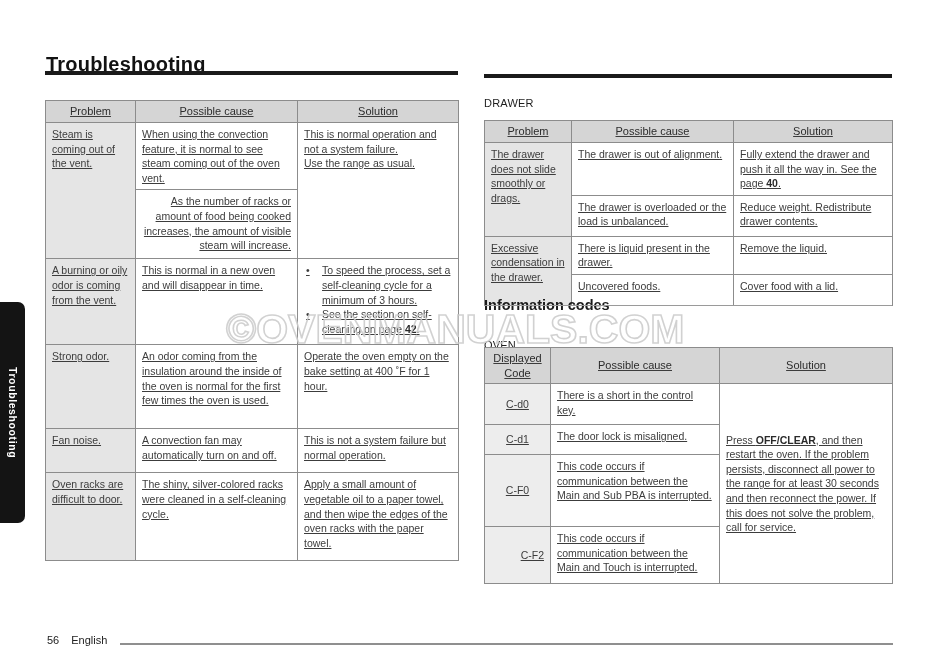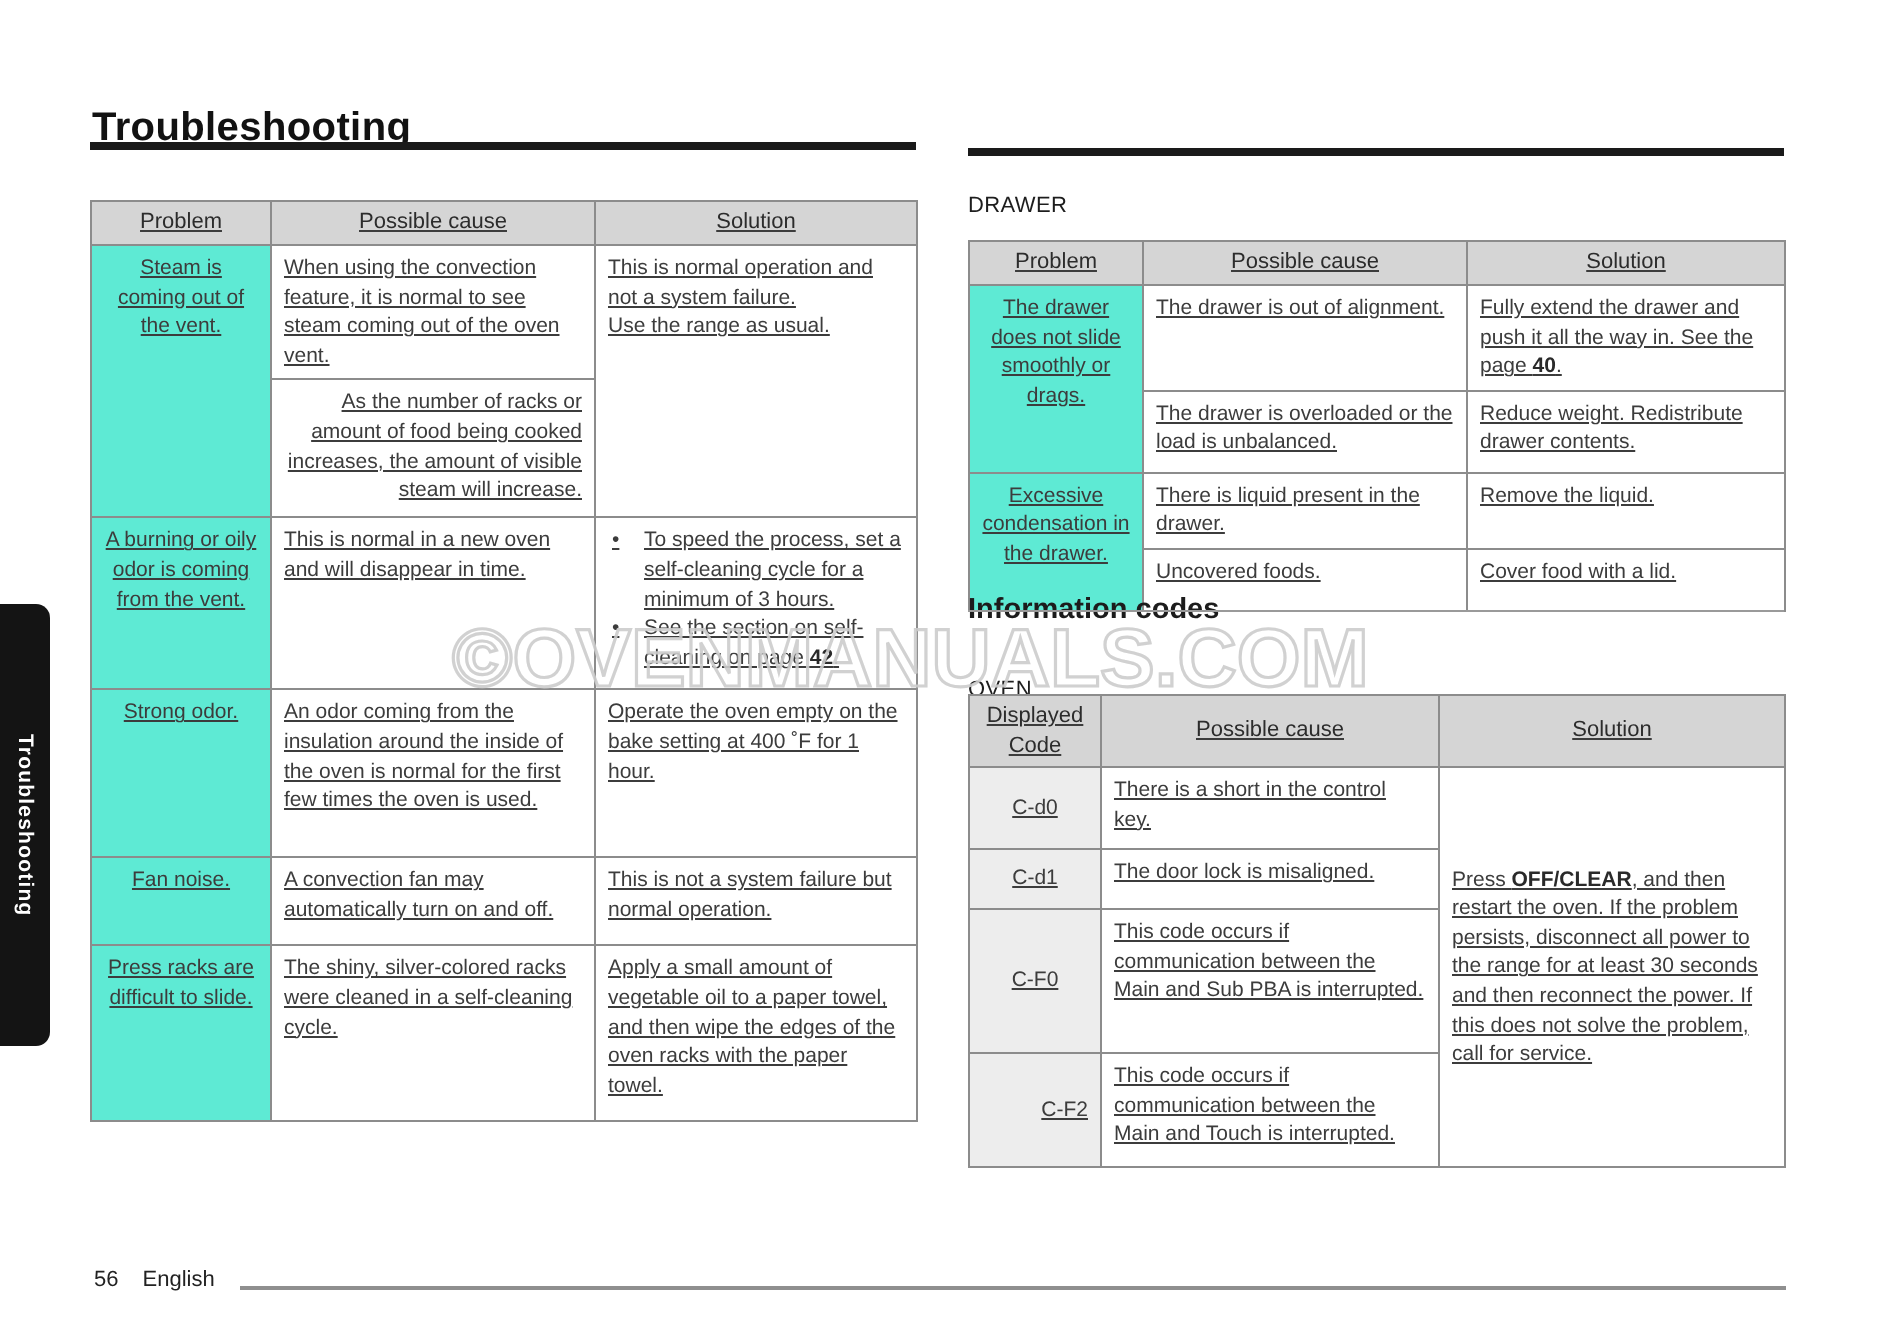--- a/index.html
+++ b/index.html
@@ -7,21 +7,21 @@
     width:940px; height:666px; position:relative; overflow:hidden;
     background:#ffffff; color:#3c3c3c;
     font-family:"Liberation Sans", sans-serif;
   }
   .page-title { position:absolute; left:46px; top:40px; font-size:20px; font-weight:700; color:#121212; letter-spacing:0.2px; }
   .title-rule { position:absolute; left:45px; top:71px; width:413px; height:4px; background:#1a1a1a; }
 
   table { border-collapse:collapse; table-layout:fixed;text-decoration:underline; }
   td, th { border:1px solid #8c8c8c; font-size:10.5px; line-height:14.6px; padding:4px 6px 4px 6px; vertical-align:top; color:#3c3c3c; }
   th { background:#d5d5d5; font-weight:400; text-align:center; vertical-align:middle; font-size:11px; color:#2c2c2c; padding:3px 2px; }
-  .problem-col { background:#5eead4;text-align:center; }
+  .problem-col { background:#e5e5e5; }
   .bold { font-weight:700; color:#2a2a2a; }
 
   .main-table { position:absolute; left:45px; top:100px; width:413px; }
 
   .right-col { position:absolute; left:484px; top:0; width:408px; height:666px; }
   .right-rule { position:absolute; left:0; top:74px; width:408px; height:4px; background:#1a1a1a; }
   .section-label { position:absolute; left:0; font-size:11px; font-weight:400; color:#1d1d1d; letter-spacing:0.2px; }
   .drawer-label { top:97px; }
   .drawer-table { position:absolute; left:0; top:120px; width:408px; }
   .info-heading { position:absolute; left:0; top:285px; font-size:14.5px; font-weight:600; color:#1c1c1c; }
@@ -96,21 +96,21 @@
     <td class="problem-col" style="height:75px;">Strong odor.</td>
     <td>An odor coming from the insulation around the inside of the oven is normal for the first few times the oven is used.</td>
     <td>Operate the oven empty on the bake setting at 400 ˚F for 1 hour.</td>
   </tr>
   <tr>
     <td class="problem-col" style="height:35px;">Fan noise.</td>
     <td>A convection fan may automatically turn on and off.</td>
     <td>This is not a system failure but normal operation.</td>
   </tr>
   <tr>
-    <td class="problem-col" style="height:79px;">Press racks are difficult to slide.</td>
+    <td class="problem-col" style="height:79px;">Oven racks are difficult to door.</td>
     <td>The shiny, silver-colored racks were cleaned in a self-cleaning cycle.</td>
     <td>Apply a small amount of vegetable oil to a paper towel, and then wipe the edges of the oven racks with the paper towel.</td>
   </tr>
 </tbody>
   </table>
 
 <div class="right-col">
   <div class="right-rule"></div>
   <div class="section-label drawer-label">DRAWER</div>
 

